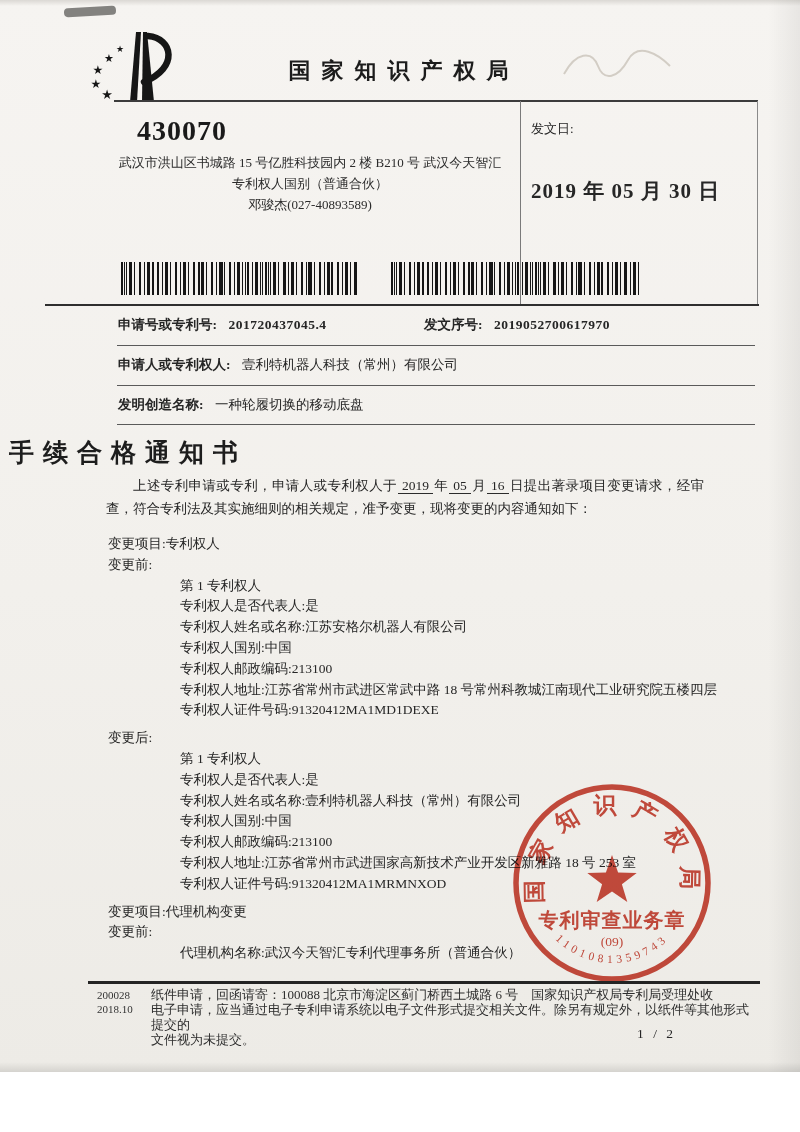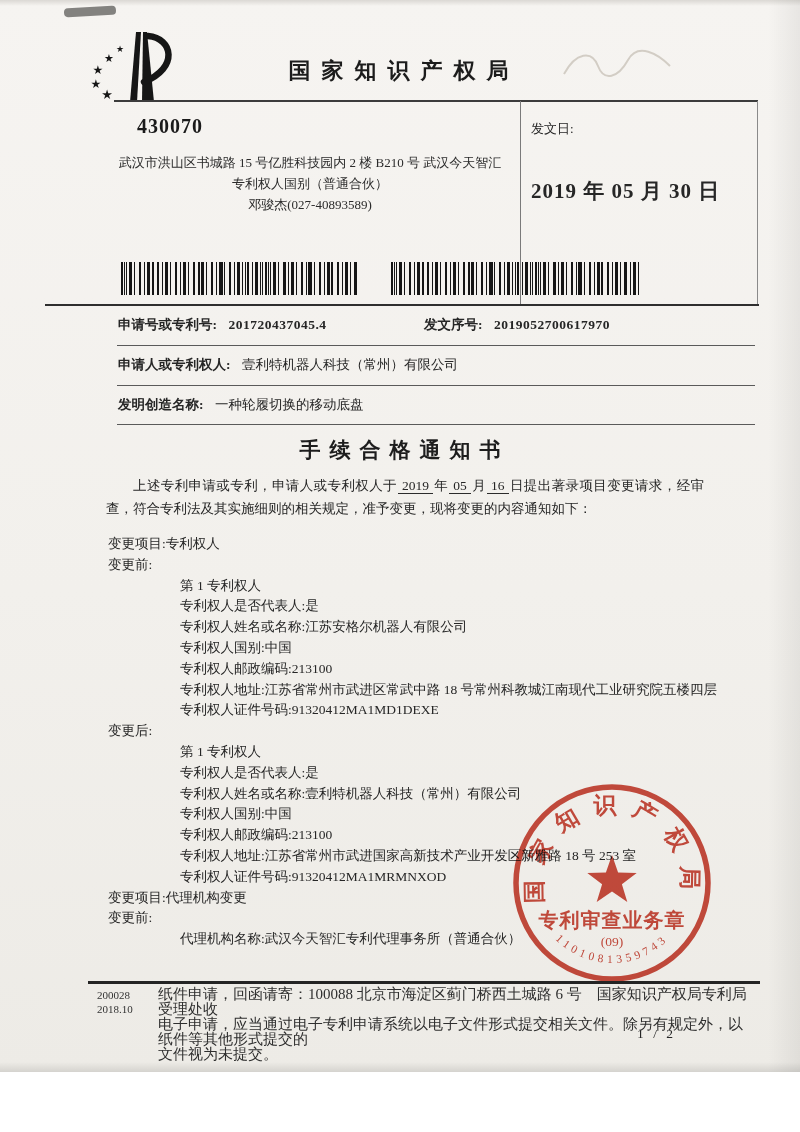--- a/index.html
+++ b/index.html
@@ -15,46 +15,46 @@
       linear-gradient(180deg,#f6f4f1 0%,#f2f0ec 55%,#edebe6 100%);
   }
   .page::after{content:"";position:absolute;left:0;bottom:0;width:100%;height:10px;
     background:linear-gradient(180deg,rgba(0,0,0,0),rgba(0,0,0,.10));}
   .line{position:absolute;background:#3c3c3c;}
   .binder-mark{position:absolute;left:64px;top:7px;width:52px;height:9px;background:#6e6d6b;
     border-radius:4px;transform:rotate(-3deg);opacity:.85;}
   .logo{position:absolute;left:86px;top:28px;}
   .office-title{position:absolute;left:0;top:56px;width:100%;text-align:center;
     font-size:22px;font-weight:700;letter-spacing:11px;color:#1c1c1c;padding-left:8px;box-sizing:border-box;}
-  .postcode{position:absolute;left:137px;top:115px;font-size:20px;font-weight:700;letter-spacing:1px;color:#1a1a1a;}
+  .postcode{position:absolute;left:137px;top:115px;font-size:28px;font-weight:700;letter-spacing:1px;color:#1a1a1a;}
   .addr{position:absolute;left:102px;top:152px;width:416px;text-align:center;
     font-size:13px;line-height:21px;color:#2b2b2b;}
   .issue-label{position:absolute;left:531px;top:120px;font-size:13px;}
   .issue-date{position:absolute;left:531px;top:177px;font-size:21px;font-weight:600;letter-spacing:1px;}
   .barcode{position:absolute;top:262px;height:33px;
     background-image:
       repeating-linear-gradient(90deg,#161616 0 2px,transparent 2px 5px,#161616 5px 6px,transparent 6px 8px,#161616 8px 11px,transparent 11px 13px,#161616 13px 14px,transparent 14px 18px),
       repeating-linear-gradient(90deg,transparent 0 3px,#161616 3px 4px,transparent 4px 9px,#161616 9px 10px,transparent 10px 23px);}
   .meta{position:absolute;font-size:13.5px;white-space:nowrap;}
   .meta .lab{font-weight:700;}
   .meta .val{margin-left:8px;}
   .meta .num{font-weight:700;letter-spacing:.5px;}
-  .notice-title{position:absolute;left:0;top:436px;width:100%;text-align:center;
-    font-size:21px;font-weight:700;letter-spacing:9px;color:#1d1d1d;padding-left:9px;box-sizing:border-box;}
+  .notice-title{position:absolute;left:0;top:436px;width:100%;
+    font-size:25px;font-weight:700;letter-spacing:9px;color:#1d1d1d;padding-left:9px;box-sizing:border-box;}
   .notice-para{position:absolute;left:106px;top:474px;width:598px;font-size:13.5px;
     line-height:23px;text-indent:2em;text-align:justify;}
   .notice-para .u{border-bottom:1px solid #2c2c2c;padding:0 4px;margin:0 1px;font-family:Liberation Serif, serif;}
   .sections{position:absolute;left:108px;top:534px;width:640px;font-size:13.5px;line-height:20.8px;}
   .sections .indent{margin-left:72px;}
-  .sections .gap{}
+  .sections .gap{margin-top:7px;}
   .stamp{position:absolute;left:504px;top:775px;mix-blend-mode:multiply;opacity:.9;}
   .scribble{position:absolute;left:558px;top:44px;opacity:.55;}
   .footer-line{left:88px;top:981px;width:672px;height:2.5px;background:#242424;}
   .form-id{position:absolute;left:97px;top:988px;font-size:11px;line-height:14px;color:#333;}
-  .footer-notes{position:absolute;left:158px;top:987px;width:598px;font-size:15px;line-height:15px;color:#2e2e2e;}
+  .footer-notes{position:absolute;left:151px;top:987px;width:598px;font-size:13px;line-height:15px;color:#2e2e2e;}
   .page-indicator{position:absolute;left:637px;top:1026px;font-size:13.5px;letter-spacing:3px;}
   .scan-strip{position:absolute;left:0;top:1072px;width:800px;height:60px;background:#ffffff;}
 </style>
 </head>
 <body>
 
 <div class="page">
 
   <div class="binder-mark"></div>
 

